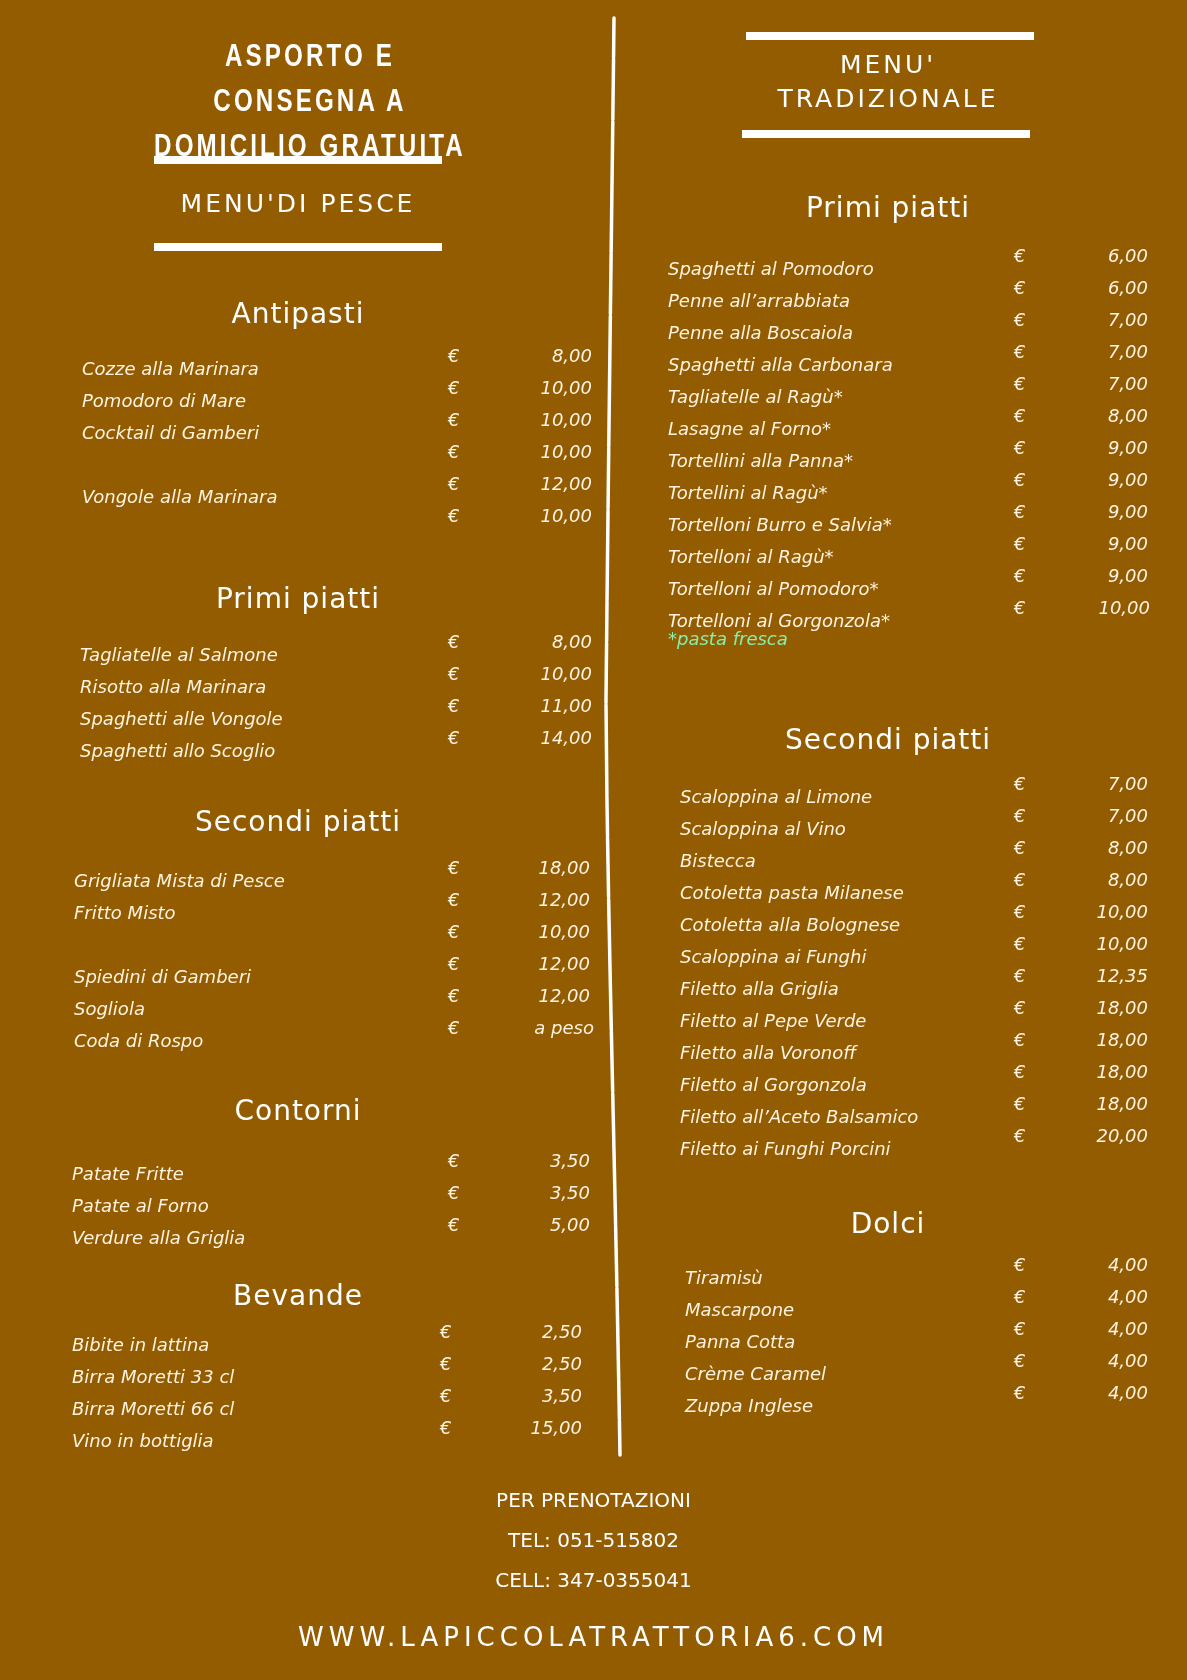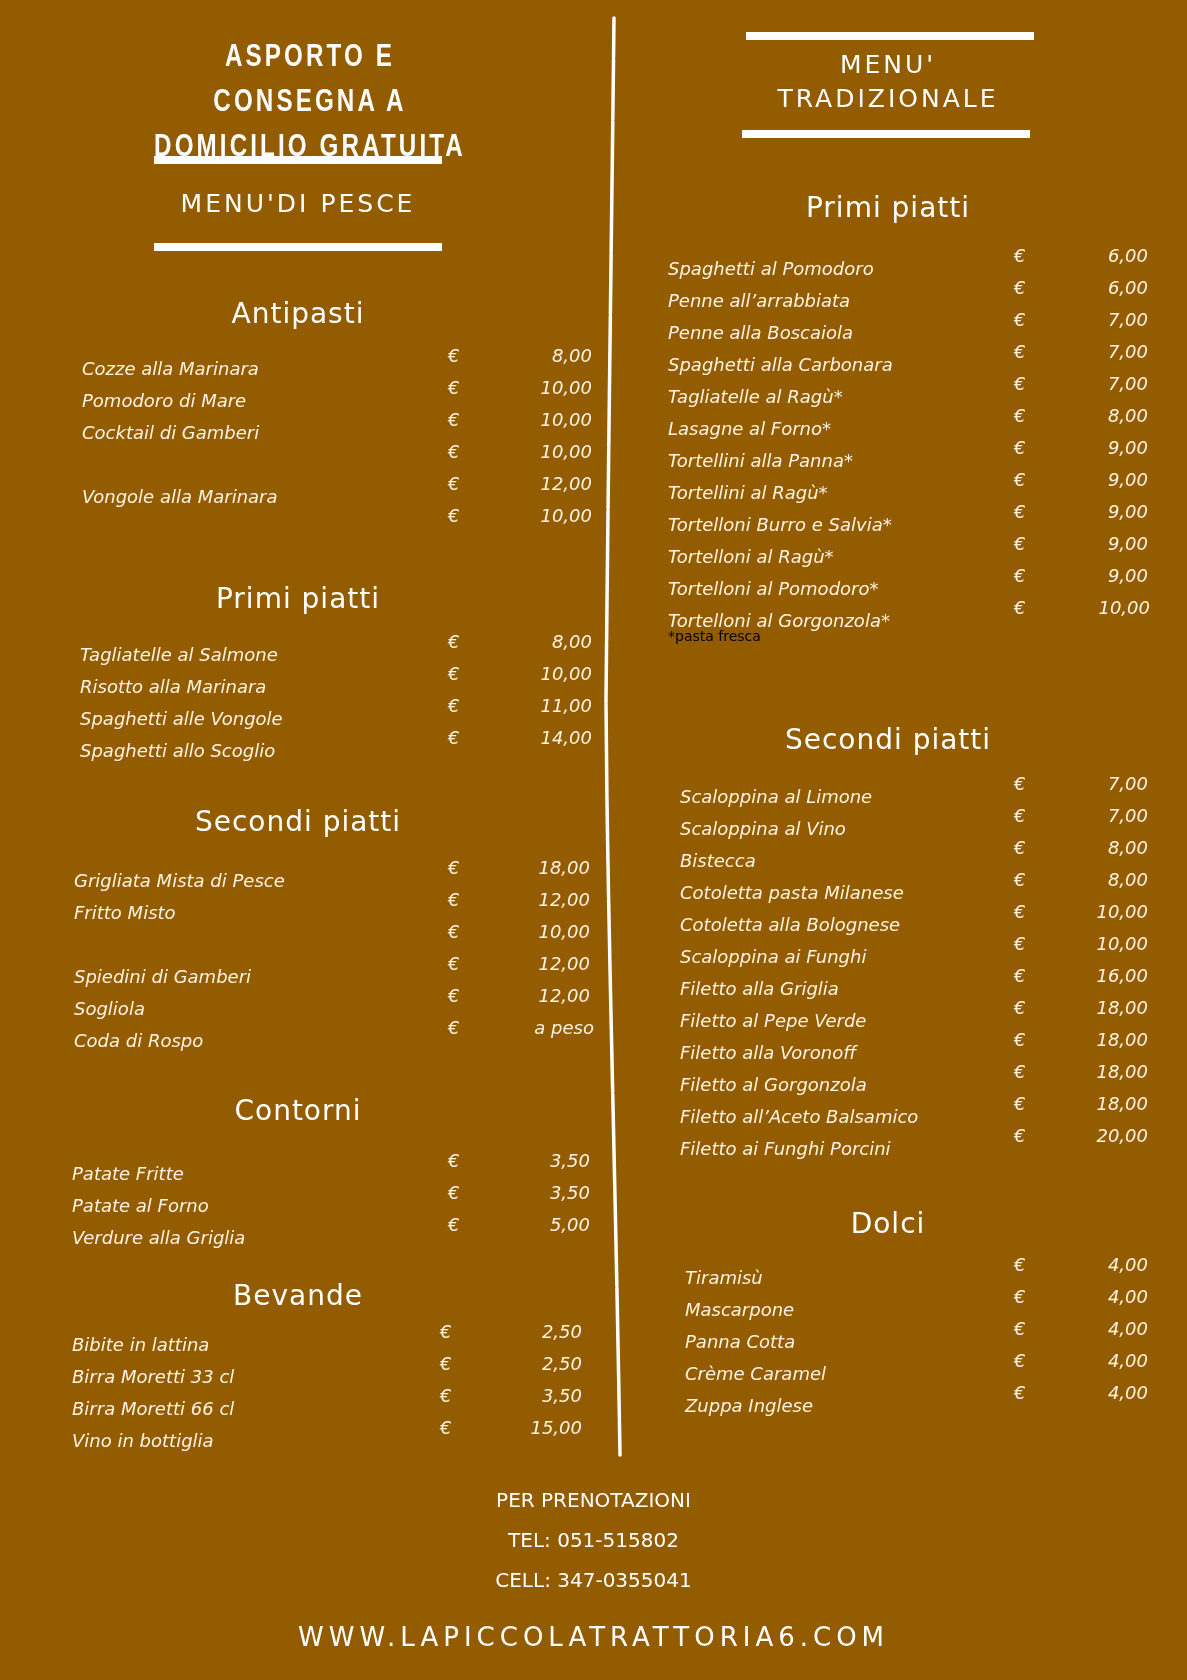--- a/index.html
+++ b/index.html
@@ -47,21 +47,21 @@
     line-height: 32px;
     white-space: nowrap;
   }
   .row .name { position: absolute; left: 0; top: 13px; }
   .row .cur { position: absolute; top: 0; }
   .row .price { position: absolute; top: 0; text-align: right; }
 
   .note {
     position: absolute;
     font-family: "DejaVu Sans", sans-serif;
-    font-size: 14px; color: #000000;
+    font-style: italic; font-size: 18px; color: #86efac;
   }
 
   .footer {
     position: absolute; left: 0; width: 1187px; text-align: center;
     font-family: "DejaVu Sans", sans-serif; color: #ffffff;
   }
   .footer .line { display: block; font-size: 20px; line-height: 40px; }
   .footer .web {
     display: block; font-size: 26px; letter-spacing: 5px; margin-top: 22px;
   }
@@ -318,21 +318,21 @@
       <span class="price" style="left:368px; width:100px">10,00</span>
     </div>
   <div class="row">
       <span class="name">Scaloppina ai Funghi</span>
       <span class="cur" style="left:334px">€</span>
       <span class="price" style="left:368px; width:100px">10,00</span>
     </div>
   <div class="row">
       <span class="name">Filetto alla Griglia</span>
       <span class="cur" style="left:334px">€</span>
-      <span class="price" style="left:368px; width:100px">16,00</span>
+      <span class="price" style="left:368px; width:100px">12,35</span>
     </div>
   <div class="row">
       <span class="name">Filetto al Pepe Verde</span>
       <span class="cur" style="left:334px">€</span>
       <span class="price" style="left:368px; width:100px">18,00</span>
     </div>
   <div class="row">
       <span class="name">Filetto alla Voronoff</span>
       <span class="cur" style="left:334px">€</span>
       <span class="price" style="left:368px; width:100px">18,00</span>

